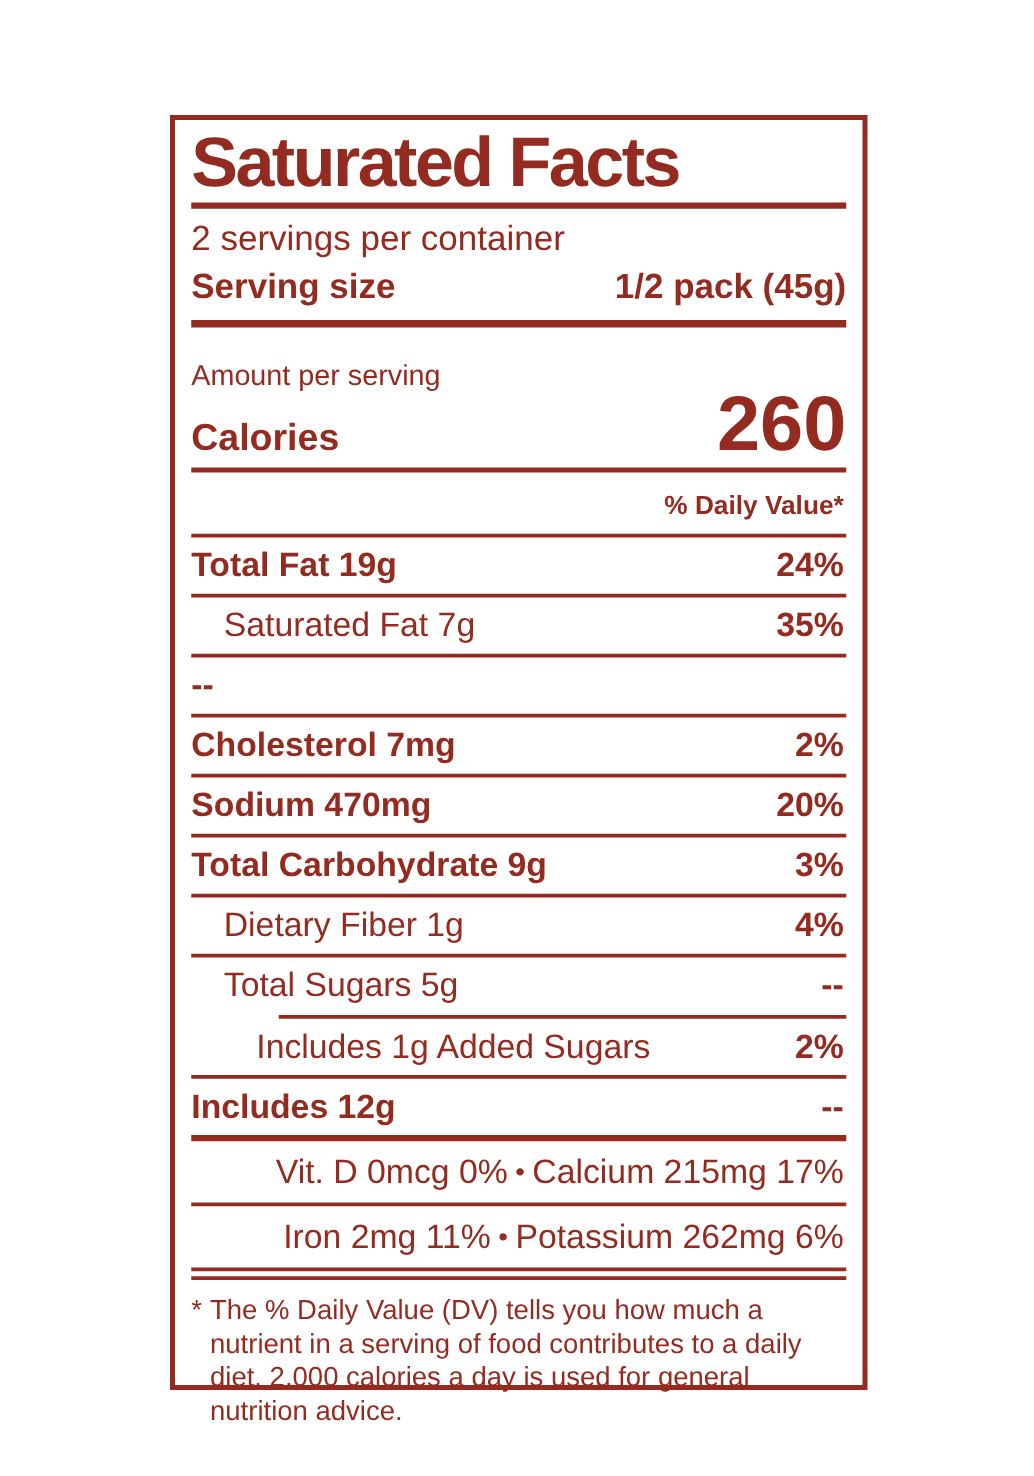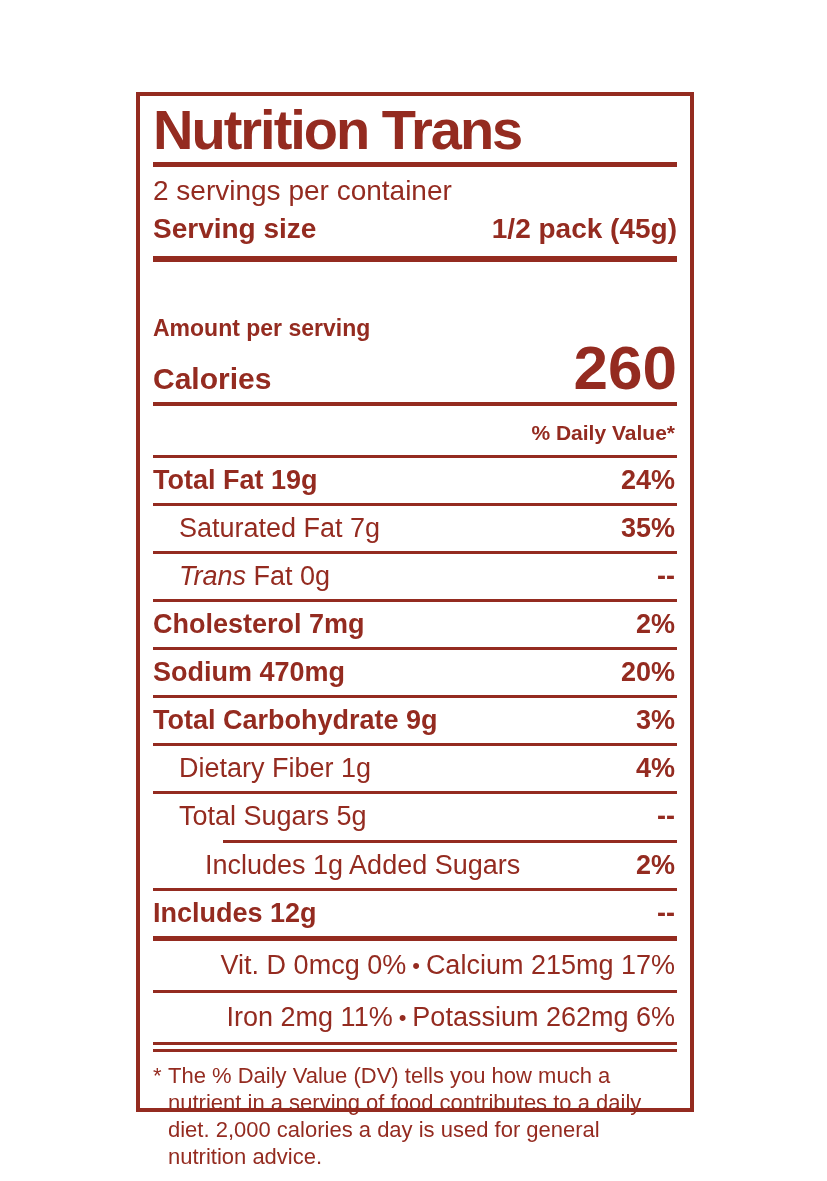--- a/index.html
+++ b/index.html
@@ -40,23 +40,22 @@
     justify-content: space-between;
     align-items: baseline;
     font-size: 28px;
     font-weight: bold;
     padding: 4px 0 11px 0;
   }
 
   .calories-block { padding-top: 26px; }
   .amount-per-serving {
     font-size: 23px;
-    font-weight: bold;
+    font-weight: normal;
     line-height: 1.1;
-    margin-top: 28px;
   }
   .calories-row {
     display: flex;
     justify-content: space-between;
     align-items: flex-end;
     padding: 0 0 8px 0;
   }
   .calories-label { font-size: 30px; font-weight: bold; line-height: 1.05; text-align: right; }
   .calories-value { font-size: 62px; font-weight: bold; line-height: 0.85; }
 
@@ -109,21 +108,21 @@
     padding: 10px 0 0 0;
   }
   .fn-marker { width: 15px; flex: 0 0 auto; }
   .fn-text { flex: 1; }
 </style>
 </head>
 <body>
 
 <div class="nf-label">
 
-  <div class="nf-title">Nutrition Trans</div>
+  <div class="nf-title">Saturated Facts</div>
   <div class="rule rule-5"></div>
 
   <div class="servings-line">2 servings per container</div>
   <div class="serving-size-line">
     <span>Serving size</span>
     <span>1/2 pack (45g)</span>
   </div>
   <div class="rule rule-6"></div>
 
   <div class="calories-block">
@@ -140,21 +139,20 @@
   <div>
     <div class="nrow bold">
       <span class="nname">Total Fat 19g</span>
       <span class="ndv">24%</span>
     </div>
     <div class="nrow">
       <span class="nname indent1">Saturated Fat 7g</span>
       <span class="ndv">35%</span>
     </div>
     <div class="nrow">
-      <span class="nname indent1"><span class="italic">Trans</span><span> Fat 0g</span></span>
       <span class="ndv">--</span>
     </div>
     <div class="nrow bold">
       <span class="nname">Cholesterol 7mg</span>
       <span class="ndv">2%</span>
     </div>
     <div class="nrow bold">
       <span class="nname">Sodium 470mg</span>
       <span class="ndv">20%</span>
     </div>

